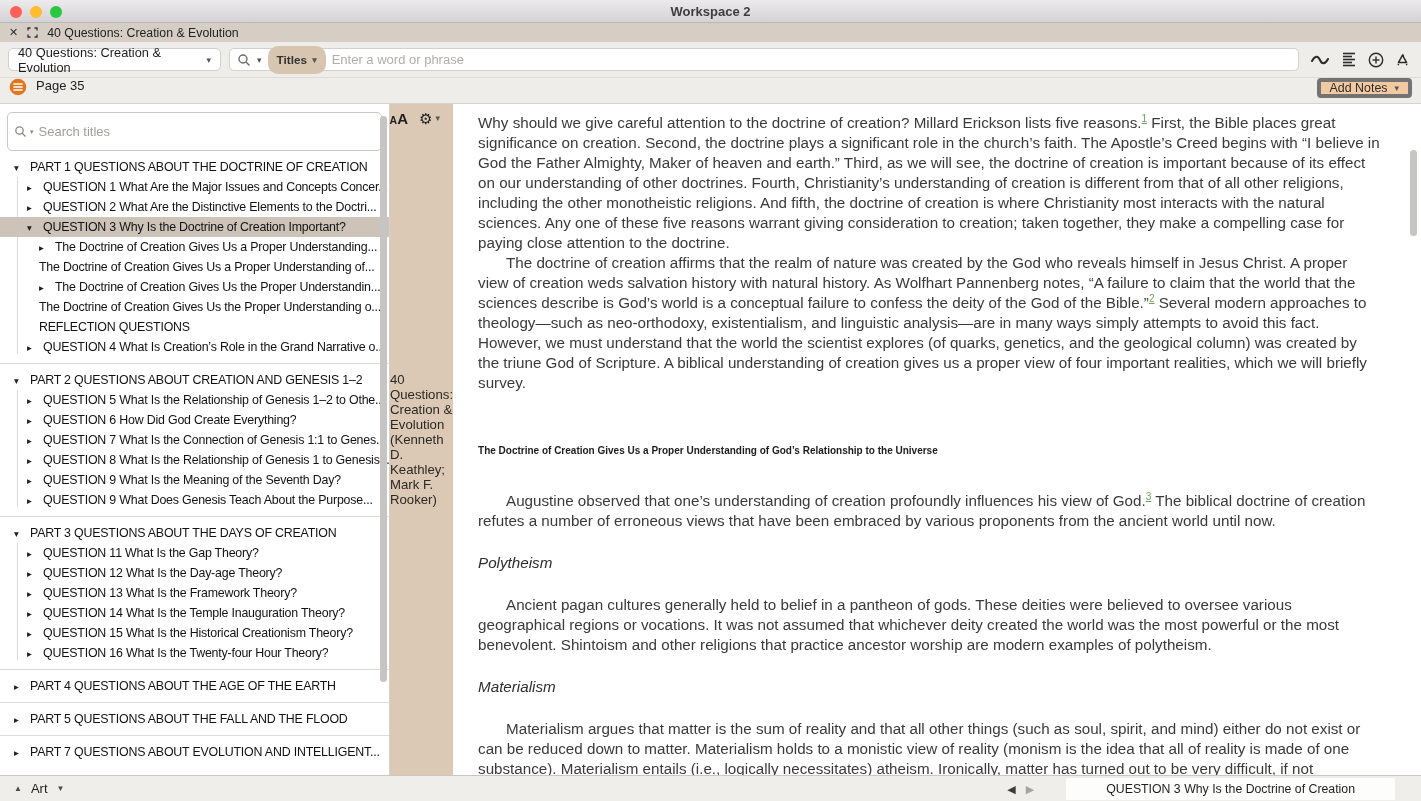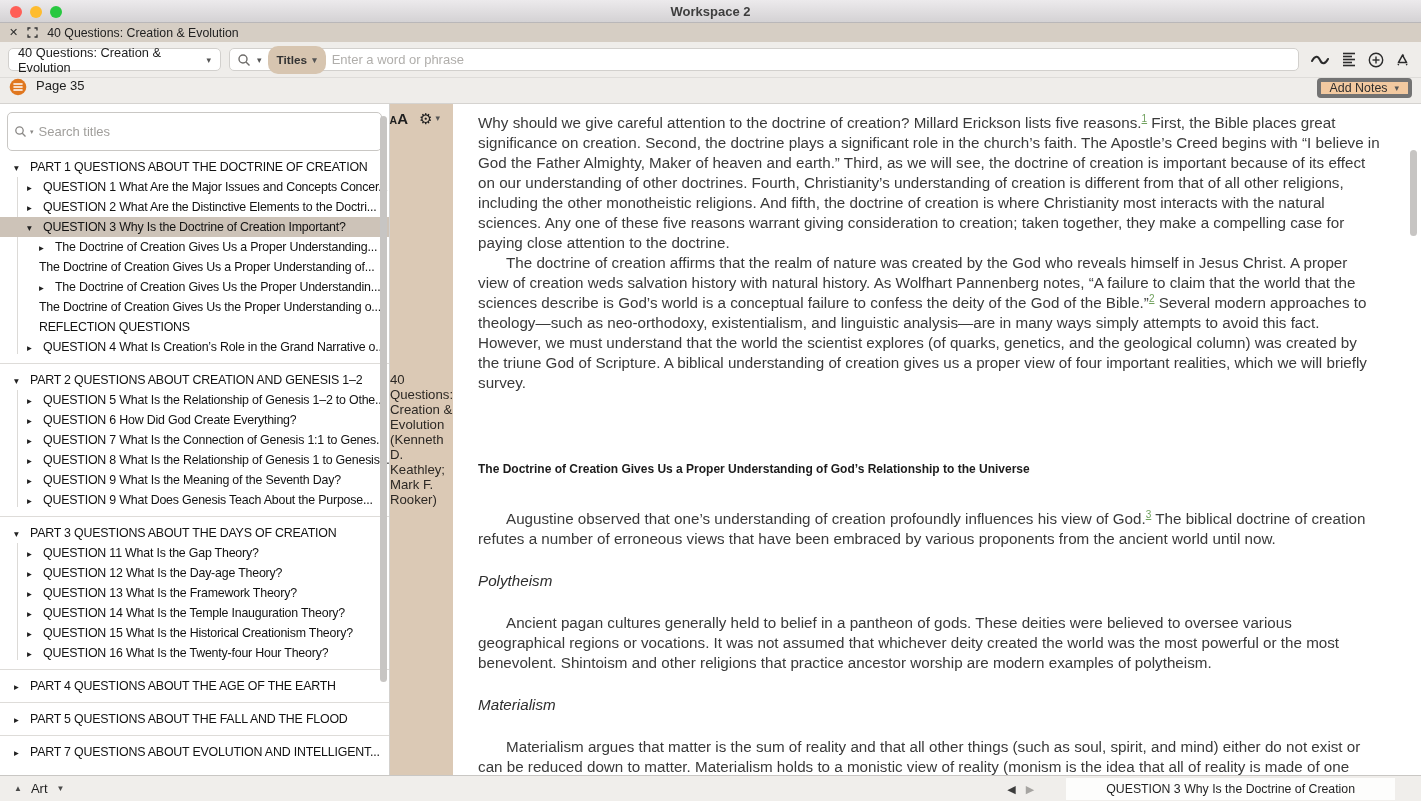--- a/index.html
+++ b/index.html
@@ -57,21 +57,21 @@
   .reader-header{flex:0 0 28px;background:#dbc9b5;display:flex;align-items:center;justify-content:center;position:relative}
   .rh-title{font-size:13.2px;color:#2c2824}
   .rh-icons{position:absolute;right:13px;top:0;height:28px;display:flex;align-items:center;gap:11px}
   .aa-icon{display:flex;align-items:flex-end;color:#1e1e1e;font-weight:700;line-height:1}
   .aa-small{font-size:10.5px}.aa-large{font-size:15px}
   .gear-wrap{display:flex;align-items:center;gap:3px;color:#1e1e1e}
   .gear{font-size:15px;line-height:1}
   .reader-body{flex:1;padding:9px 41px 0 25px;font-size:15.2px;line-height:20px;color:#3a3a3a;overflow:hidden}
   .reader-body p{margin:0}
   .reader-body p.indent{text-indent:28px}
-  .reader-body h2{font-size:12px;color:#1c1c1c;margin:66px 0 30px;font-weight:700}
+  .reader-body h2{font-size:10px;color:#1c1c1c;margin:48px 0 30px;font-weight:700}
   .subheading{font-style:italic;margin:22px 0;font-size:15.2px;color:#2e2e2e}
   sup.fn{color:#6fa05c;font-size:10px;text-decoration:underline;vertical-align:super;line-height:0;cursor:default}
   .main-thumb{position:absolute;right:4px;top:46px;width:7px;height:86px;background:#c7c5c3;border-radius:4px}
 
   
   .bottombar{flex:0 0 26px;background:#f0eeeb;border-top:1px solid #c9c7c4;display:flex;align-items:center;padding:0 14px;position:relative}
   .pane-group{display:flex;align-items:center;gap:9px}
   .tri-sm{font-size:8px;color:#4a4a4a}
   .pane-label{font-size:13px;color:#1d1d1d}
   .bb-right{position:absolute;right:26px;top:0;height:26px;display:flex;align-items:center;gap:10px}

